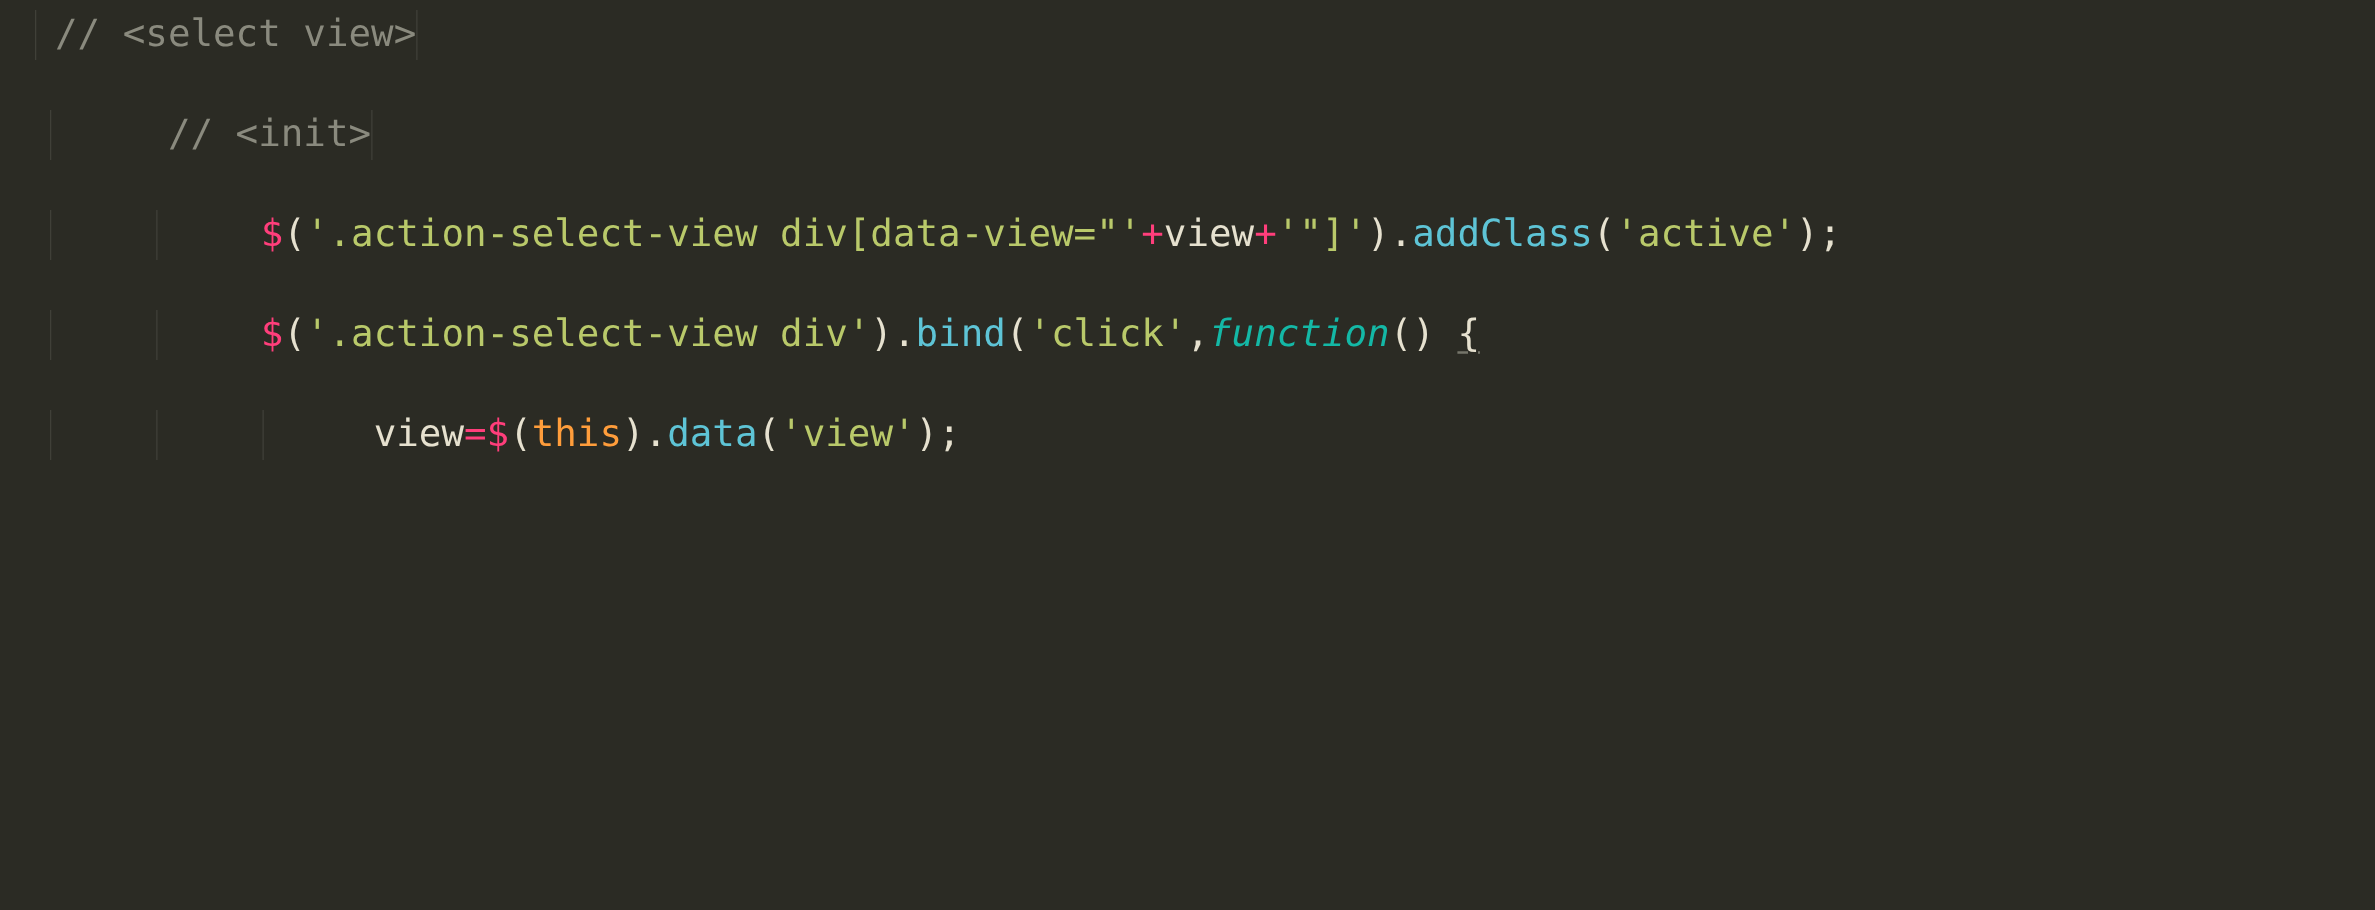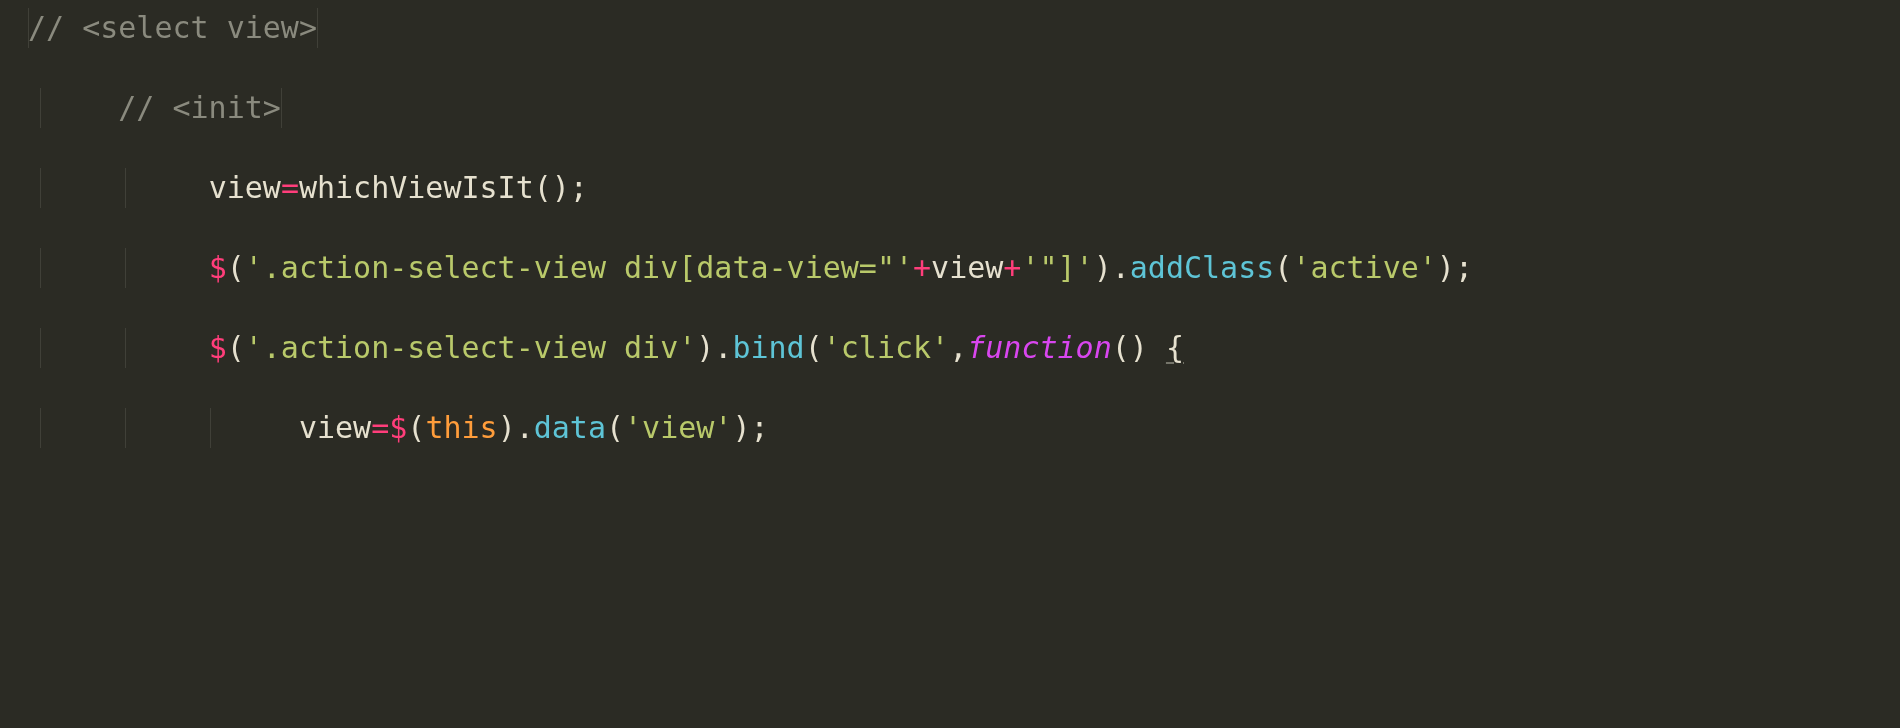--- a/index.html
+++ b/index.html
@@ -34,37 +34,36 @@
   .g2::before { left: 12px; }
   .g2::after  { left: 97px; }
   .g3a::before{ left: 12px; }
   .g3a::after { left: 97px; }
   .g3b { position: relative; }
   .g3b .guide3 {
     position: absolute; left: 182px; top: 0; bottom: 0;
     border-left: 1px solid #404038;
   }
   
-  .tok-comment  { color: #8a8a7e; }
+  .tok-comment  { color: #8a8a7e; margin-left: 16px; }
   .tok-default  { color: #e6e1cf; }
   .tok-dollar   { color: #ff3e7b; }
   .tok-op       { color: #ff3e7b; }
   .tok-paren    { color: #e6e1cf; }
   .tok-string   { color: #b9c96a; }
   .tok-func     { color: #5ec4d6; }
-  .tok-keyword  { color: #d946ef; font-style: italic; margin-top: 39px; }
+  .tok-keyword  { color: #14b8a6; font-style: italic; margin-top: 39px; }
   .tok-this     { color: #ff9d3b; }
   .underline    { text-decoration: underline; text-decoration-color: #75756a; text-decoration-thickness: 2px; text-underline-offset: 4px; }
 </style>
 </head>
 <body>
 
 <pre class="code"><span class="line"><span class="tok-comment">// &lt;select view&gt;</span></span>
 <span class="line g1">     <span class="tok-comment">// &lt;init&gt;</span></span>
-<span class="line g2">          <span class="tok-default">view</span><span class="tok-op">=</span><span class="tok-default">whichViewIsIt();</span></span>
 <span class="line g2">          <span class="tok-dollar">$</span><span class="tok-paren">(</span><span class="tok-string">'.action-select-view div[data-view="'</span><span class="tok-op">+</span><span class="tok-default">view</span><span class="tok-op">+</span><span class="tok-string">'"]'</span><span class="tok-default">).</span><span class="tok-func">addClass</span><span class="tok-paren">(</span><span class="tok-string">'active'</span><span class="tok-default">);</span></span>
 <span class="line g2">          <span class="tok-dollar">$</span><span class="tok-paren">(</span><span class="tok-string">'.action-select-view div'</span><span class="tok-default">).</span><span class="tok-func">bind</span><span class="tok-paren">(</span><span class="tok-string">'click'</span><span class="tok-default">,</span><span class="tok-keyword">function</span><span class="tok-default">() </span><span class="tok-default underline">{</span></span>
 <span class="line g3a g3b"><span class="guide3"></span>               <span class="tok-default">view</span><span class="tok-op">=</span><span class="tok-dollar">$</span><span class="tok-paren">(</span><span class="tok-this">this</span><span class="tok-default">).</span><span class="tok-func">data</span><span class="tok-paren">(</span><span class="tok-string">'view'</span><span class="tok-default">);</span></span>
 
 
 
 
 
 
 

